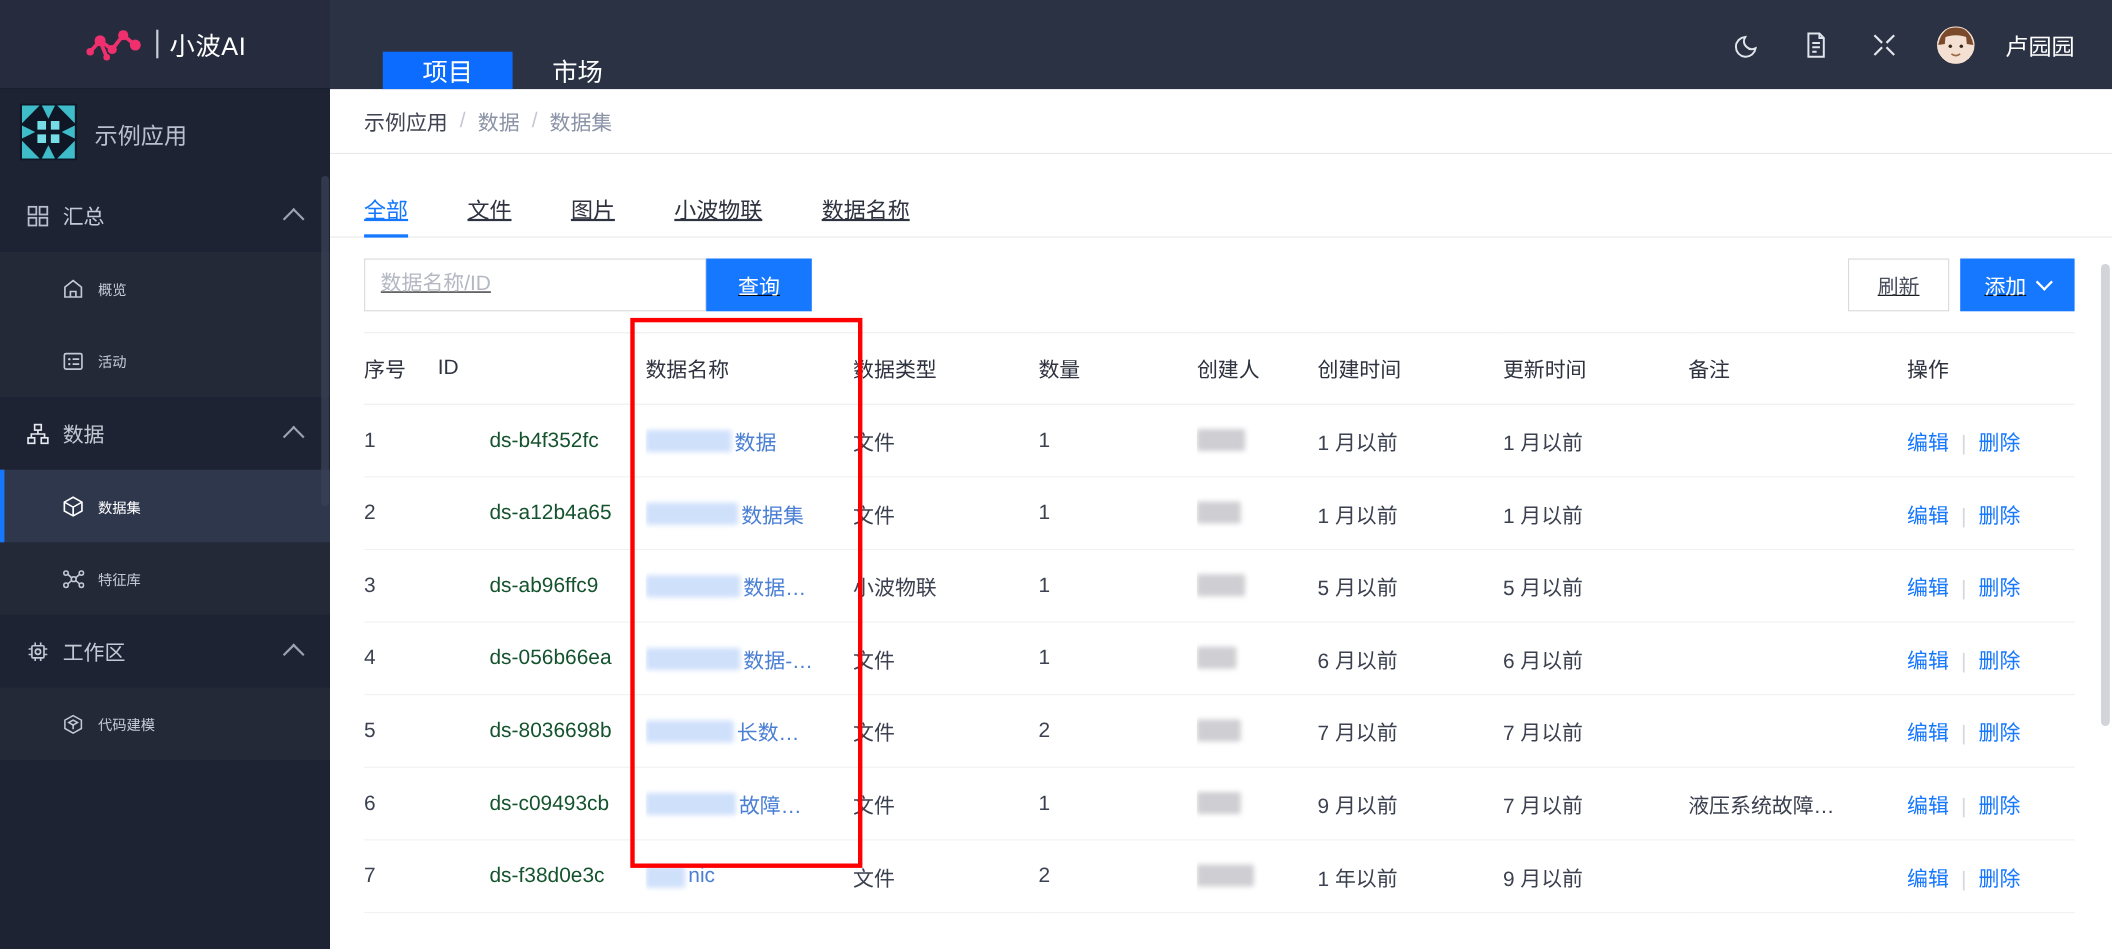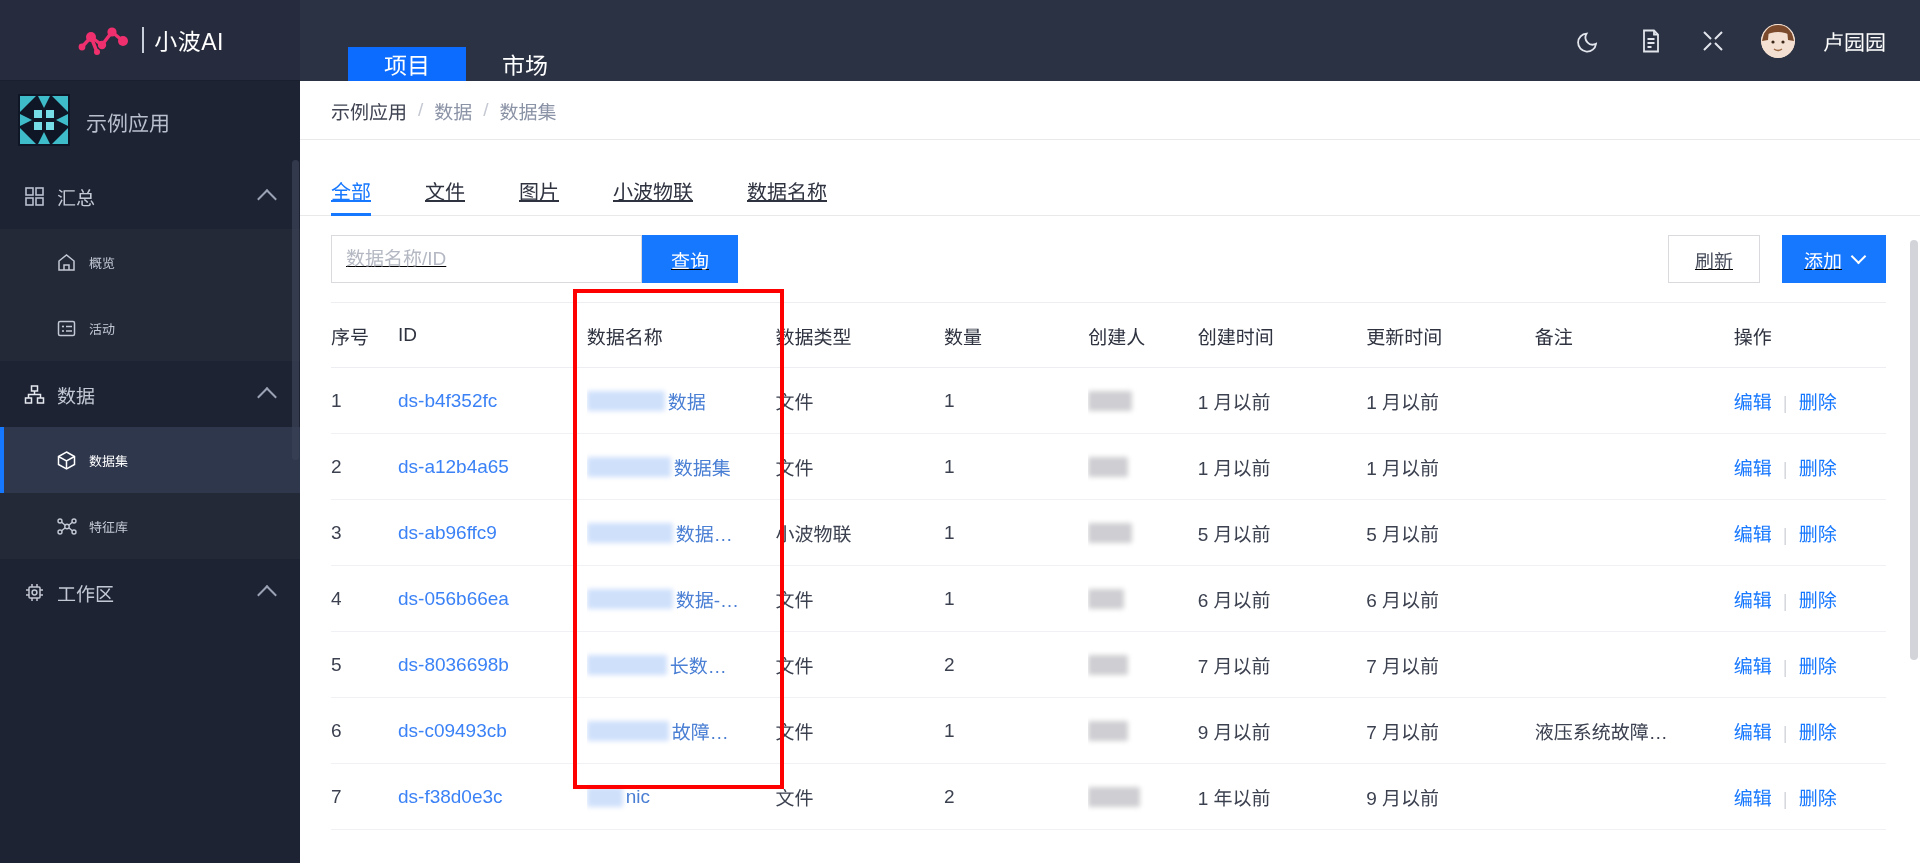--- a/index.html
+++ b/index.html
@@ -151,21 +151,21 @@
   }
   .search-input::placeholder { color: #b4b8c2; }
   .btn-search {
     height: 48px; padding: 0 29px; background: #1677ff; color: #fff;
     border: none; font-size: 19px; cursor: pointer;
     font-family: "Liberation Sans", "DejaVu Sans", sans-serif;
   }
   .tb-spacer { flex: 1 1 auto; }
   .btn-refresh {
     height: 48px; padding: 0 26px; background: #fff; color: #4a4f5e;
-    border: 1px solid #d9d9de; font-size: 19px; cursor: pointer; margin-right: 22px;
+    border: 1px solid #d9d9de; font-size: 19px; cursor: pointer; margin-right: 10px;
     font-family: "Liberation Sans", "DejaVu Sans", sans-serif;
   }
   .btn-add {
     height: 48px; padding: 0 22px; background: #1677ff; color: #fff;
     border: none; font-size: 19px; cursor: pointer;
     display: flex; align-items: center; gap: 11px;
     font-family: "Liberation Sans", "DejaVu Sans", sans-serif;
   }
   .caret-dn {
     width: 11px; height: 11px; border-right: 2px solid #fff;
@@ -190,21 +190,21 @@
   .c-id    { width: 186px; }
   .c-name  { width: 186px; }
   .c-type  { width: 166px; }
   .c-count { width: 142px; }
   .c-owner { width: 108px; }
   .c-ctime { width: 166px; }
   .c-utime { width: 166px; }
   .c-note  { width: 196px; }
   .c-ops   { width: 150px; }
 
-  .id-link { color: #3b82f6; cursor: pointer; }
+  .id-link { color: #14532d; cursor: pointer; margin-left: 47px; }
   .op-link { color: #1677ff; cursor: pointer; }
   .op-div { color: #d6d8de; margin: 0 11px; }
 
   
   .redact {
     display: inline-block; height: 20px; vertical-align: middle;
     background: #cfe0fb; filter: blur(2.5px); border-radius: 2px;
   }
   .redact-gray {
     display: inline-block; height: 20px; vertical-align: middle;
@@ -377,20 +377,32 @@
           <span class="nav-ico">
             <svg width="21" height="21" viewBox="0 0 21 21" fill="none" stroke="#c3c8d4" stroke-width="1.5">
               <rect x="5" y="5" width="11" height="11" rx="1"></rect>
               <circle cx="10.5" cy="10.5" r="2.4"></circle>
               <path d="M8 5 V2 M13 5 V2 M8 16 v3 M13 16 v3 M5 8 H2 M5 13 H2 M16 8 h3 M16 13 h3"></path>
             </svg>
           </span>
           <span>工作区</span>
         </span>
         <span class="chev"></span>
+      </div>
+      <div class="nav-sub">
+        <div class="nav-item">
+          <span class="nav-ico">
+            <svg width="21" height="21" viewBox="0 0 21 21" fill="none" stroke="#c3c8d4" stroke-width="1.4">
+              <path d="M10.5 2.5 L18 6.7 V14.3 L10.5 18.5 L3 14.3 V6.7 Z"></path>
+              <path d="M6.6 8.9 L10.5 11.1 L14.4 8.9 L10.5 6.7 Z"></path>
+              <path d="M10.5 11.1 V15"></path>
+            </svg>
+          </span>
+          <span>代码建模</span>
+        </div>
       </div>
     </nav>
 
     <div class="side-scroll"></div>
 
   </aside>
 
   <section class="main">
 
     <header class="topbar">

